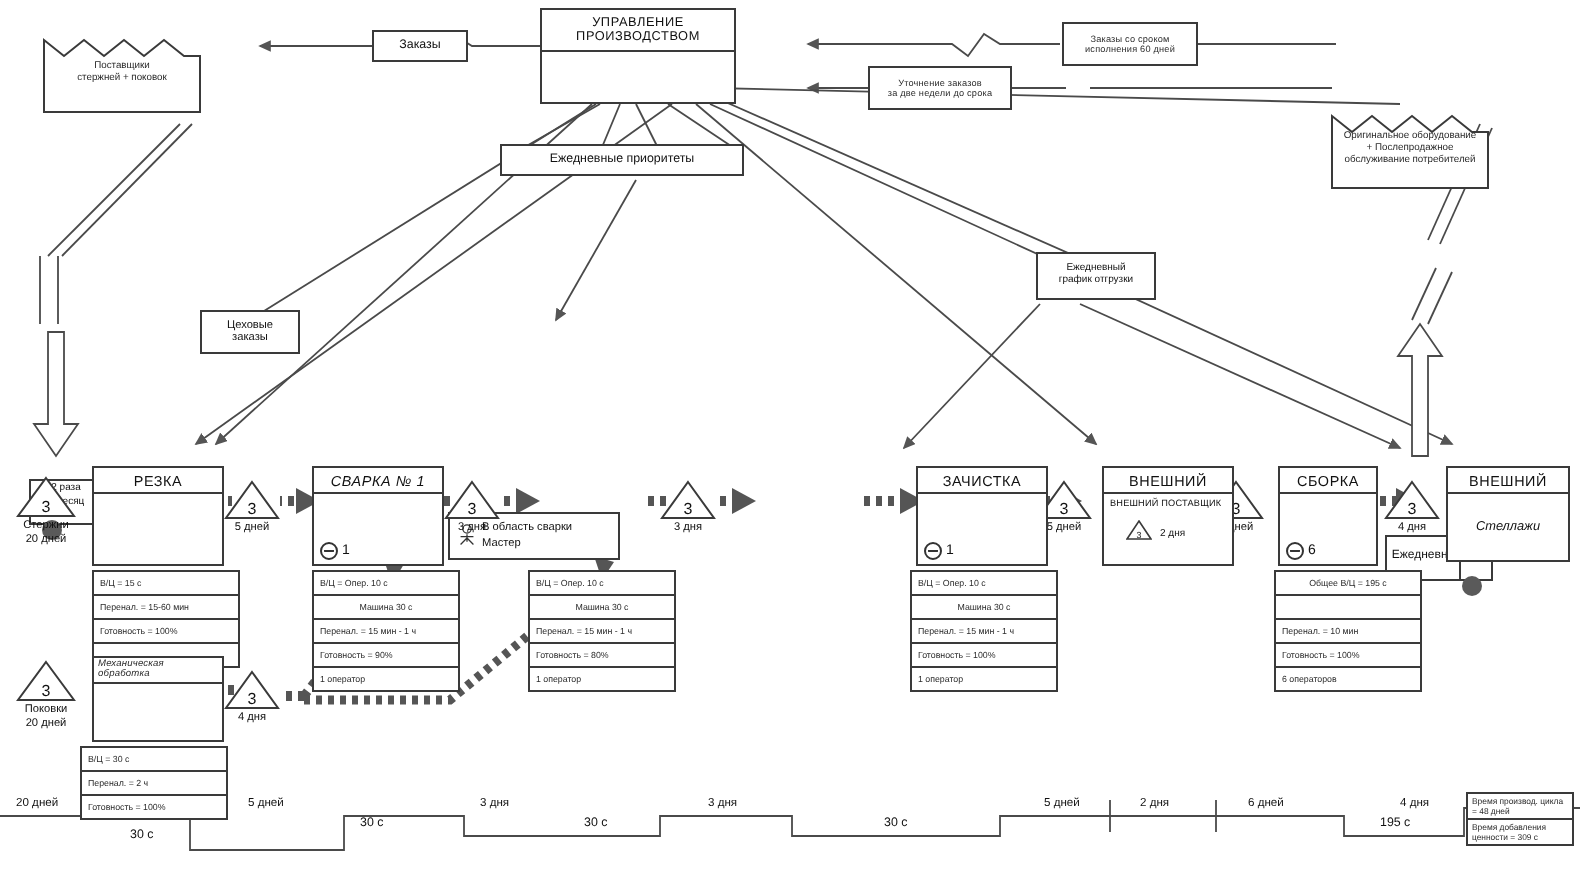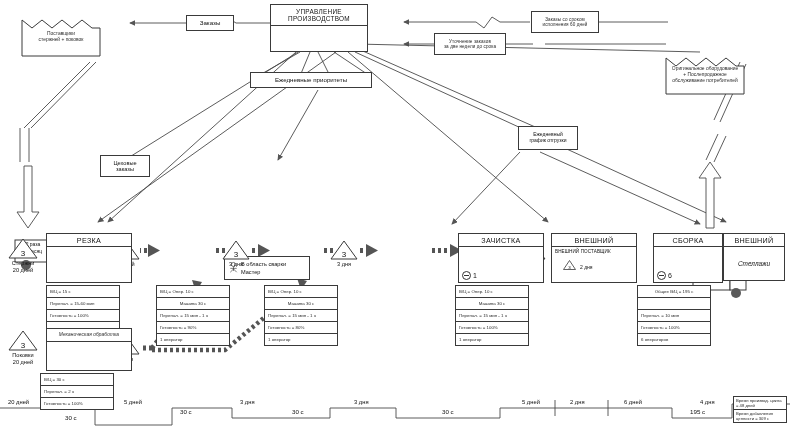--- a/index.html
+++ b/index.html
@@ -9,21 +9,21 @@
   svg.layer{position:absolute;left:0;top:0;width:790px;height:436px;pointer-events:none;}
 
   
   .box{border:1px solid #3a3a3a;background:#fff;display:flex;align-items:center;justify-content:center;text-align:center;line-height:1.15;}
   .info-box{font-size:4.6px;letter-spacing:.1px;padding:1px 2px;color:#2b2b2b;}
   .label-box{font-size:6.2px;}
   .proc-title{font-size:7.2px;letter-spacing:.3px;}
   .small-ital{font-style:italic;}
 
   
-  .proc{width:86px;}
+  .proc{width:66px;}
   .proc .head{height:12px;border:1px solid #3a3a3a;border-bottom:1px solid #3a3a3a;display:flex;align-items:center;justify-content:center;background:#fff;}
   .proc .body{height:33px;border:1px solid #3a3a3a;border-top:none;background:#fff;position:relative;display:flex;align-items:flex-end;padding:0 0 2px 3px;}
   .oper{display:flex;align-items:center;gap:2px;font-size:7px;}
   .oper .circ{display:inline-block;width:7px;height:7px;border:1px solid #333;border-radius:50%;position:relative;}
   .oper .circ:after{content:"";position:absolute;left:1px;right:1px;bottom:1px;height:2px;border-top:1px solid #333;border-radius:0 0 4px 4px;}
 
   
   .dtab{width:74px;border:1px solid #3a3a3a;border-bottom:none;background:#fff;}
   .dtab .row{border-bottom:1px solid #3a3a3a;height:11px;display:flex;align-items:center;padding-left:3px;font-size:4.4px;color:#2b2b2b;white-space:nowrap;}
   .dtab .row.c{justify-content:center;padding-left:0;}
@@ -361,20 +361,31 @@
         <span class="info-box small-ital" style="font-size:4.8px;line-height:1.1;">Механическая обработка</span>
       </div>
     <div class="body" style="height:26px;"></div>
   </div>
   <div class="abs dtab" style="left:40px;top:373px;">
     <div class="row">В/Ц = 30 с</div>
     <div class="row">Перенал. = 2 ч</div>
     <div class="row">Готовность = 100%</div>
   </div>
 
+  <div class="abs proc" style="left:156px;top:233px;">
+    <div class="head">
+        <span class="proc-title small-ital">СВАРКА № 1</span>
+      </div>
+    <div class="body">
+      <span class="oper">
+        <span class="circ"></span>
+        <span>1</span>
+      </span>
+    </div>
+  </div>
   <div class="abs dtab" style="left:156px;top:285px;">
     <div class="row">В/Ц = Опер. 10 с</div>
     <div class="row c">Машина 30 с</div>
     <div class="row">Перенал. = 15 мин - 1 ч</div>
     <div class="row">Готовность = 90%</div>
     <div class="row">1 оператор</div>
   </div>
 
   <div class="abs dtab" style="left:264px;top:285px;">
     <div class="row">В/Ц = Опер. 10 с</div>
@@ -414,21 +425,21 @@
           <svg viewBox="0 0 13 10" style="position:absolute;left:0;top:0;width:13px;height:10px;">
             <path d="M6.5,0.5 L12.5,9.5 L0.5,9.5 z" fill="#fff" stroke="#3a3a3a" stroke-width="0.8"></path>
           </svg>
           <span>3</span>
         </span>
         <span style="font-size:5px;">2 дня</span>
       </span>
     </div>
   </div>
 
-  <div class="abs proc" style="left:637px;top:233px;padding-left:16px;">
+  <div class="abs proc" style="left:623px;top:233px;padding-left:16px;">
     <div class="head">
         <span class="proc-title">СБОРКА</span>
       </div>
     <div class="body">
       <span class="oper">
         <span class="circ"></span>
         <span>6</span>
       </span>
     </div>
   </div>

